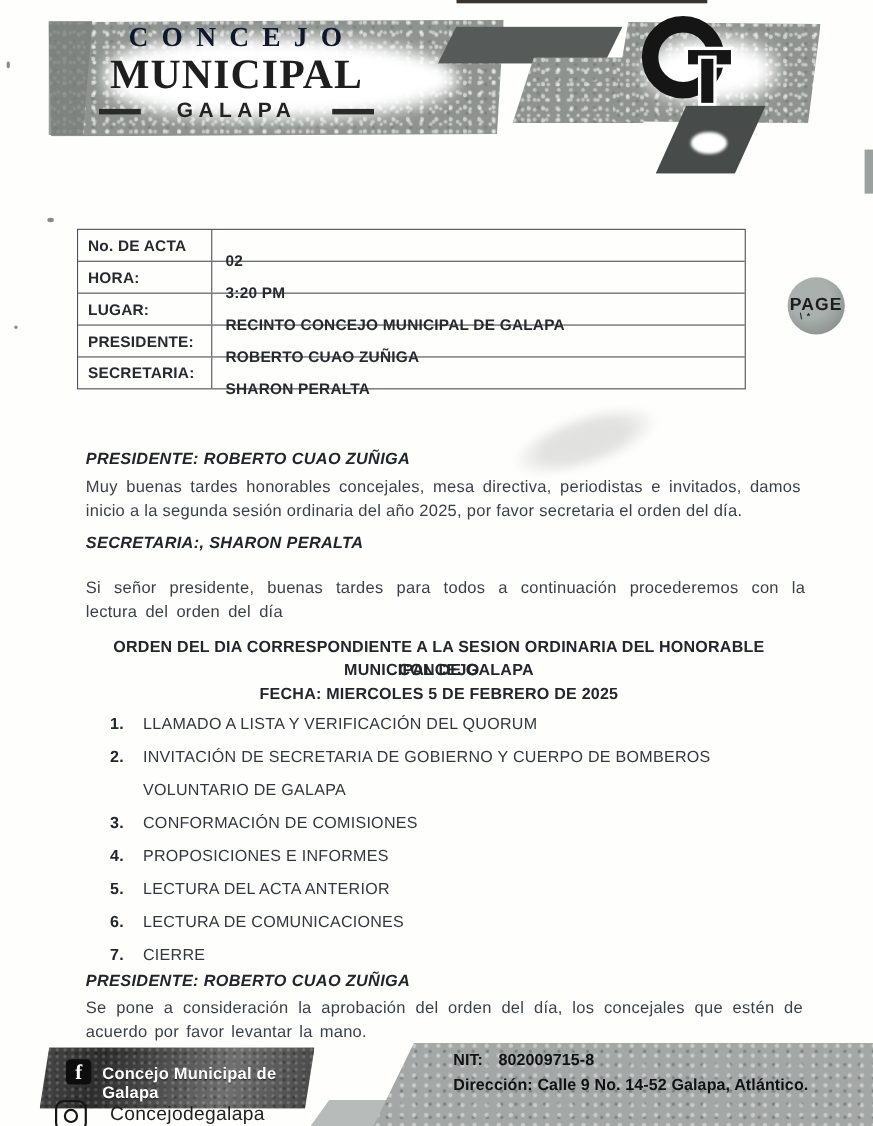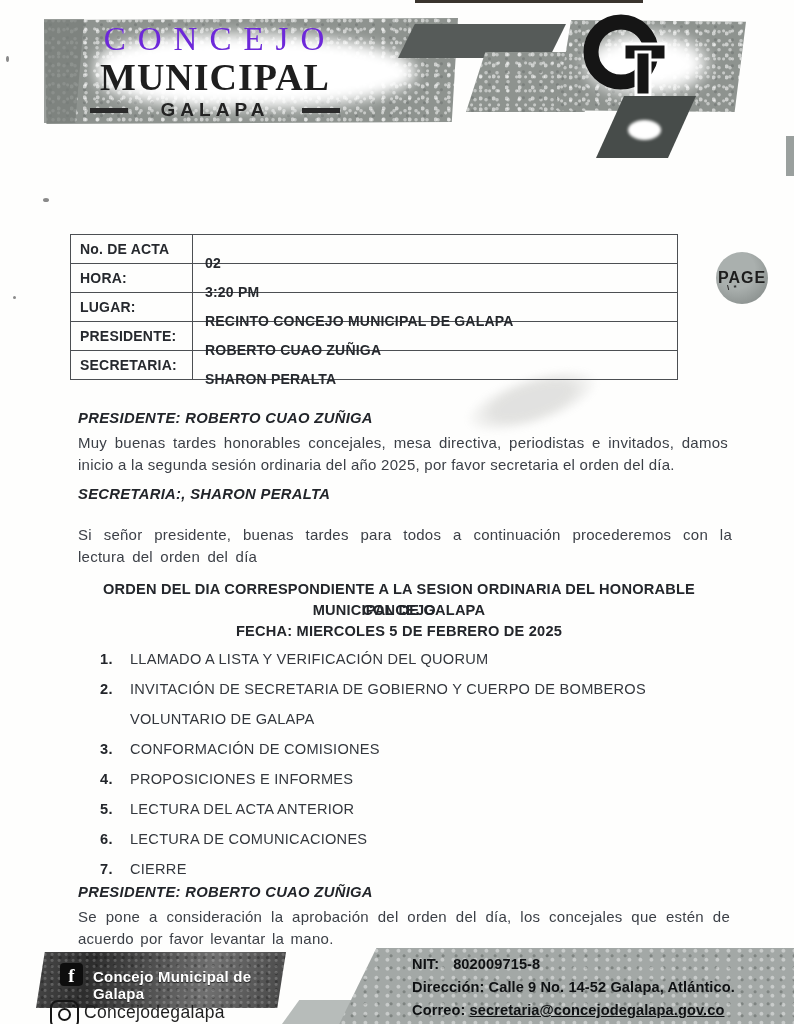--- a/index.html
+++ b/index.html
@@ -19,22 +19,22 @@
       radial-gradient(circle at 82% 30%, rgba(255,255,255,.45) 0 1.2px, transparent 2.2px);
     background-size:13px 11px, 9px 14px, 17px 13px, 11px 9px;
   }
   .banner-strip{left:44px;top:18px;width:414px;height:106px;
     clip-path:polygon(0 2%,100% 0,98.5% 98%,.6% 100%);}
   .banner-strip .white-patch{position:absolute;left:52px;top:16px;width:320px;height:74px;
     background:#fff;filter:blur(7px);border-radius:40% 55% 50% 45%;}
   .banner-leftcap{left:44px;top:19px;width:40px;height:104px;background:#787d7a;opacity:.75;
     clip-path:polygon(0 0,100% 0,78% 100%,0 100%);}
   .banner-text{left:90px;top:18px;width:250px;height:104px;text-align:center;}
-  .t-concejo{font-family:"Liberation Serif",serif;font-size:33px;letter-spacing:12px;
-    color:#6d28d9;margin:3px 0 0 10px;font-weight:400;}
+  .t-concejo{font-family:"Liberation Serif",serif;font-size:25px;letter-spacing:12px;
+    color:#0f172a;margin:3px 0 0 10px;font-weight:700;}
   .t-municipal{font-family:"Liberation Serif",serif;font-size:38px;font-weight:bold;
     color:#1e1e1e;letter-spacing:1px;line-height:38px;margin-top:0;}
   .t-galapa-row{display:flex;align-items:center;justify-content:space-between;gap:9px;margin-top:3px;}
   .t-galapa-row .rule{width:38px;height:5px;background:#2a2a2a;}
   .t-galapa{font-size:19px;font-weight:bold;letter-spacing:5px;color:#232323;}
   .darkbar{left:398px;top:24px;width:168px;height:34px;background:#565b59;
     clip-path:polygon(10% 0,100% 0,90% 100%,0 100%);}
   .midpara{left:466px;top:52px;width:138px;height:60px;
     clip-path:polygon(14% 0,100% 0,86% 100%,0 100%);}
   .rightpatch{left:556px;top:20px;width:190px;height:92px;
@@ -47,21 +47,21 @@
   .darkpara .dot{position:absolute;left:32px;top:24px;width:33px;height:20px;background:#fff;
     border-radius:50%;filter:blur(1.5px);}
   
   .topline{left:415px;top:0;width:228px;height:3px;background:#3a342e;}
   .sliver1{left:786px;top:136px;width:8px;height:40px;background:#9aa09e;}
   .speck{background:#8a8a8a;border-radius:50%;}
   .smudge{left:462px;top:376px;width:140px;height:50px;opacity:.28;filter:blur(3px);
     background:radial-gradient(ellipse at 50% 50%, #9a9a96 0 40%, transparent 70%);
     transform:rotate(-18deg);}
   
-  .meta-table{left:70px;top:234px;width:606px;border:1.6px solid #4c4f53;}
+  .meta-table{left:70px;top:208px;width:606px;border:1.6px solid #4c4f53;}
   .meta-row{display:flex;height:28px;border-top:1.4px solid #4c4f53;}
   .meta-row:first-child{border-top:none;}
   .meta-label{width:112px;border-right:1.4px solid #4c4f53;display:flex;align-items:center;
     padding-left:9px;font-weight:bold;font-size:14px;color:#26292e;letter-spacing:.2px;}
   .meta-value{flex:1;display:flex;align-items:center;padding-left:12px;font-weight:bold;
     font-size:14px;color:#26292e;letter-spacing:.2px;margin-top:27px;}
   
   .page-sticker{left:716px;top:252px;width:52px;height:52px;border-radius:50%;
     background:radial-gradient(circle at 40% 35%, #aab0ae 0 40%, #8f9593 75%, #9aa09e 100%);
     display:flex;align-items:center;justify-content:center;filter:blur(.4px);}
@@ -89,21 +89,21 @@
     border-radius:4px;color:#fff;display:flex;align-items:flex-end;justify-content:center;
     font-weight:bold;font-size:19px;line-height:21px;font-family:"Liberation Serif",serif;z-index:2;}
   .fb-label{position:absolute;left:57px;top:16px;color:#fff;font-weight:bold;font-size:15px;
     letter-spacing:.2px;z-index:2;text-shadow:0 1px 1px rgba(0,0,0,.6);}
   .ig-icon{left:50px;top:1000px;width:25px;height:25px;border:2.6px solid #161616;
     border-radius:8px;}
   .ig-icon .lens{position:absolute;left:5.5px;top:5.5px;width:9px;height:9px;
     border:2.4px solid #161616;border-radius:50%;}
   .ig-icon .dotp{position:absolute;right:2.5px;top:2.5px;width:2.6px;height:2.6px;
     background:#161616;border-radius:50%;}
-  .ig-label{left:84px;top:1002px;font-size:17.5px;color:#1f1f1f;letter-spacing:.3px;}
+  .ig-label{left:100px;top:1002px;font-size:17.5px;color:#1f1f1f;letter-spacing:.3px;}
   .contact-block{left:330px;top:948px;width:464px;height:76px;
     clip-path:polygon(10% 0,100% 0,100% 100%,2% 100%);
     background-color:#a3a8a6;
     background-image:radial-gradient(circle at 22% 30%, rgba(255,255,255,.4) 0 1.4px, transparent 2.4px),
       radial-gradient(circle at 70% 65%, rgba(90,95,92,.5) 0 1px, transparent 2px);
     background-size:11px 9px,13px 12px;}
   .contact-wedge{left:282px;top:1000px;width:96px;height:24px;background:#b7bcba;
     clip-path:polygon(18% 0,100% 0,82% 100%,0 100%);}
   .contact-lines{position:absolute;left:82px;top:5px;font-weight:bold;font-size:14.6px;
     line-height:23px;color:#0f1113;letter-spacing:.1px;}
@@ -209,18 +209,17 @@
     <div class="lens"></div>
     <div class="dotp"></div>
   </div>
   <div class="abs ig-label">Concejodegalapa</div>
 
   <div class="abs contact-wedge"></div>
   <div class="abs contact-block">
     <div class="contact-lines">
       <div><span>NIT:</span><span class="nit-gap"></span><span>802009715-8</span></div>
       <div><span>Dirección:</span> <span>Calle 9 No. 14-52 Galapa, Atlántico.</span></div>
-      <div><span>Correo:</span> <span class="u">secretaria@concejodegalapa.gov.co</span></div>
       <div style="opacity:.85;"></div>
     </div>
   </div>
 
 </div>
 
 </body></html>

